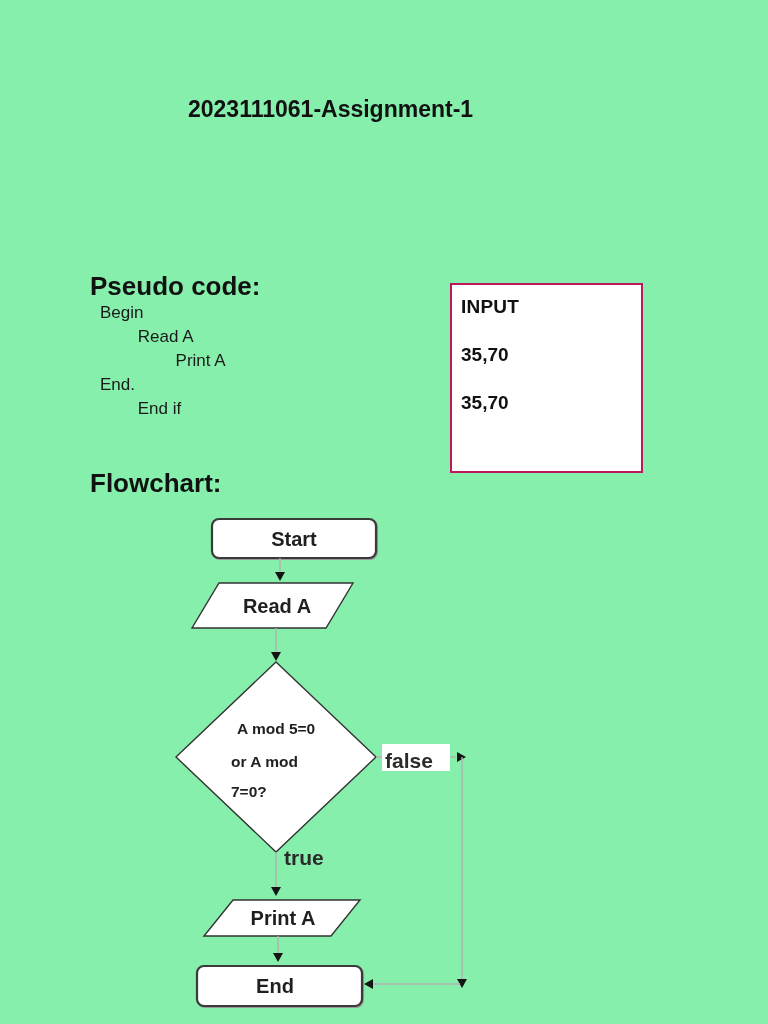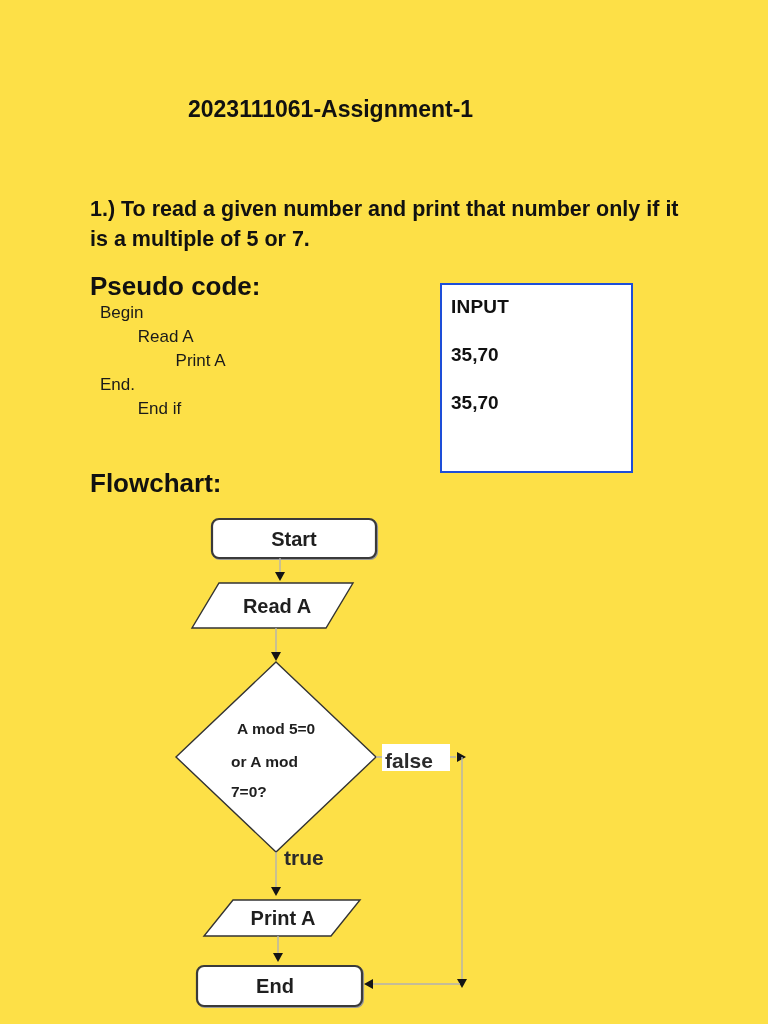--- a/index.html
+++ b/index.html
@@ -3,21 +3,21 @@
 <meta charset="utf-8">
 <style>
   * { margin: 0; padding: 0; box-sizing: border-box; }
   html, body { background: #ffffff; }
   body { font-family: "Liberation Sans", sans-serif; }
 
   .page {
     position: relative;
     width: 768px;
     height: 1024px;
-    background: #fde047;
+    background: #86efac;
     color: #1a1a1a;
     overflow: hidden;
   }
 
   .doc-title {
     position: absolute;
     left: 188px;
     top: 96px;
     font-size: 23px;
     font-weight: bold;
@@ -52,25 +52,25 @@
     left: 100px;
     top: 301px;
     font-size: 17px;
     line-height: 24px;
     color: #1a1a1a;
   }
   .pseudo-line { white-space: pre; }
 
   .io-box {
     position: absolute;
-    left: 440px;
+    left: 450px;
     top: 283px;
     width: 193px;
     height: 190px;
-    border: 2px solid #1d4ed8;
+    border: 2px solid #be185d;
     background: #ffffff;
     padding: 11px 6px 12px 9px;
   }
   .io-line {
     height: 22px;
     margin-bottom: 26px;
     font-size: 19px;
     color: #111111;
     white-space: nowrap;
     font-weight: bold;
@@ -122,21 +122,20 @@
   }
   .fc-label-mask { fill: #ffffff; stroke: none; }
 </style>
 </head>
 <body>
 
 <div class="page">
 
   <div class="doc-title">2023111061-Assignment-1</div>
 
-  <div class="problem-statement">1.) To read a given number and print that number only if it is a multiple of 5 or 7.</div>
 
   <div class="section-heading pseudo-heading">Pseudo code:</div>
 
   <div class="pseudo-lines">
     <div class="pseudo-line">Begin</div>
     <div class="pseudo-line">        Read A</div>
     <div class="pseudo-line">                Print A</div>
     <div class="pseudo-line">End.</div>
     <div class="pseudo-line">        End if</div>
   </div>

